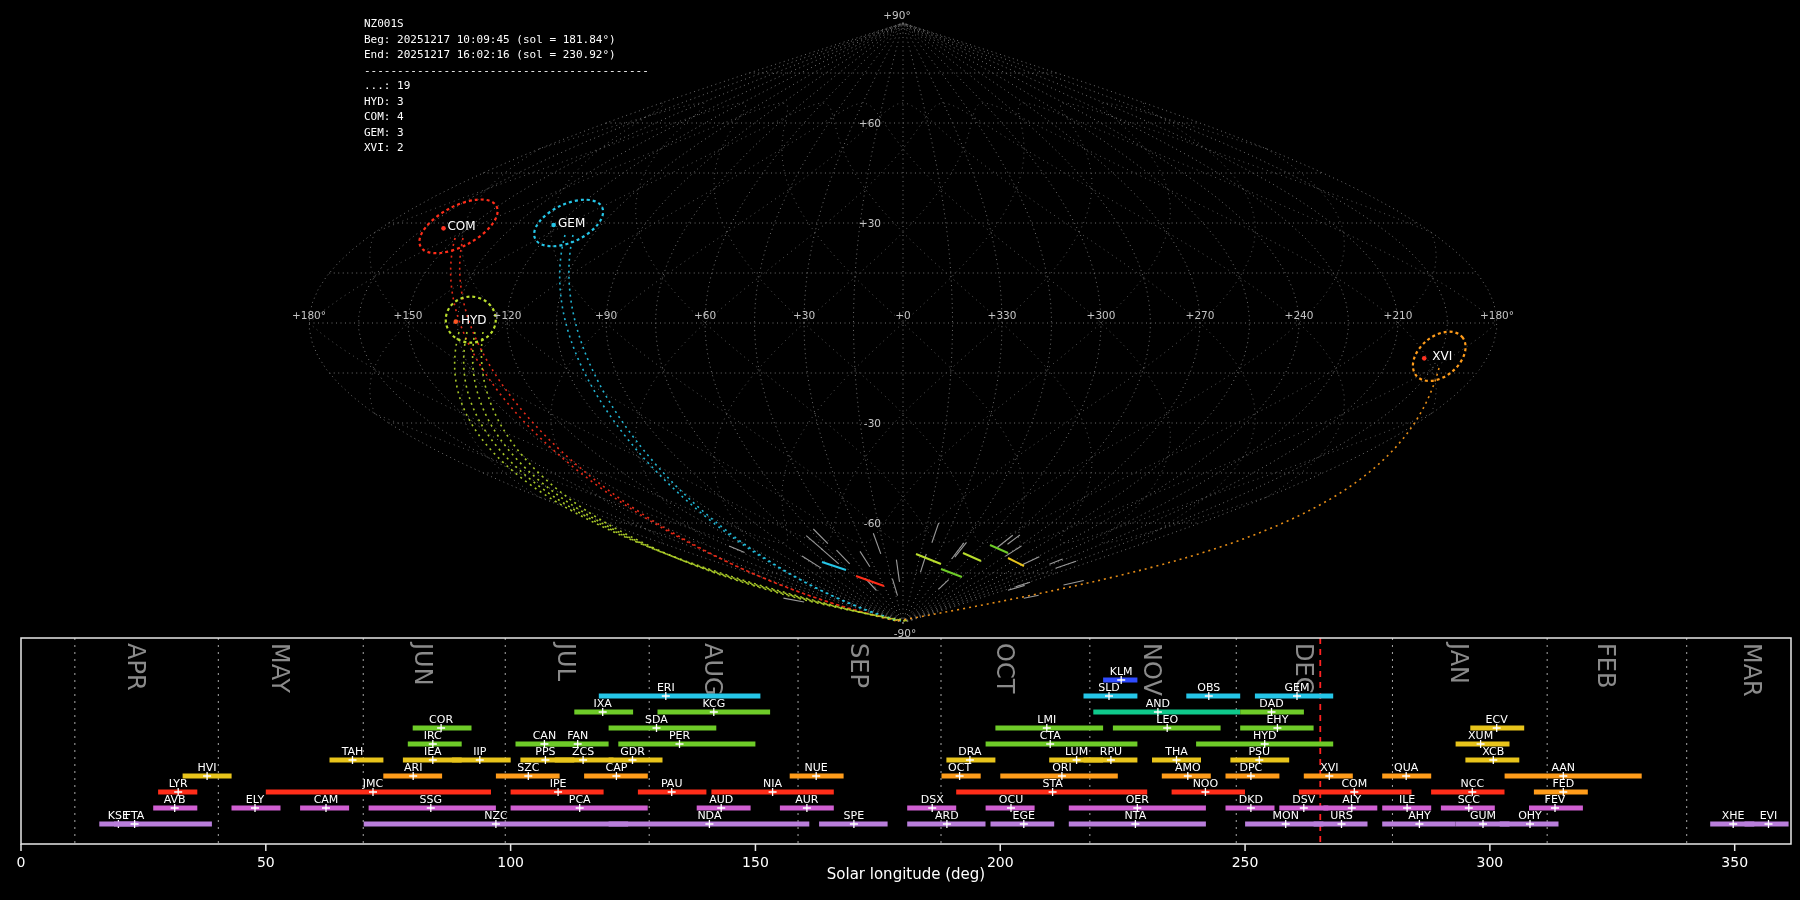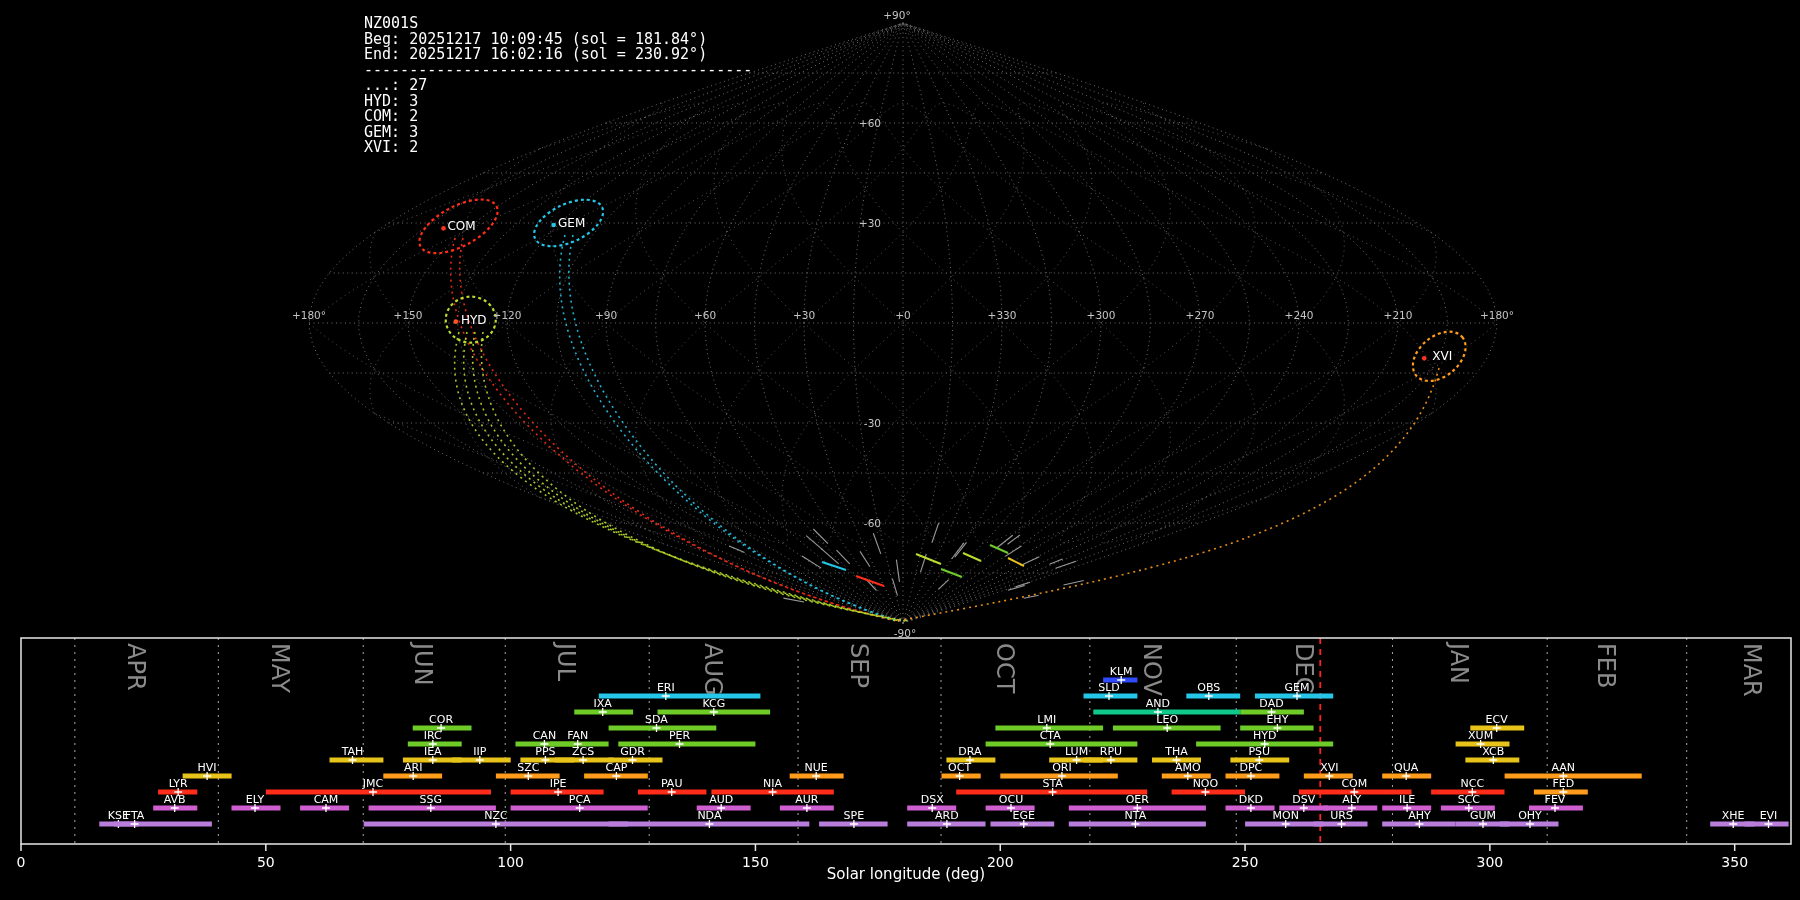--- a/index.html
+++ b/index.html
@@ -1,35 +1,35 @@
 <!DOCTYPE html>
 <html><head>
 <meta charset="utf-8">
 <style>
   html,body{margin:0;padding:0;background:#000;}
   #stage{position:relative;width:1800px;height:900px;background:#000;overflow:hidden;
          font-family:"DejaVu Sans",sans-serif;}
   #info{position:absolute;left:364px;top:16px;color:#fff;
-        font-family:"DejaVu Sans Mono",monospace;font-size:15px;line-height:15.5px;}
+        font-family:"DejaVu Sans Mono",monospace;font-size:11px;line-height:15.5px;}
   svg{position:absolute;left:0;top:0;}
   svg text{font-family:"DejaVu Sans",sans-serif;}
 </style>
 </head>
 <body>
 
 <div id="stage">
 
   <div id="info">
     <div>NZ001S</div>
     <div>Beg: 20251217 10:09:45 (sol = 181.84°)</div>
     <div>End: 20251217 16:02:16 (sol = 230.92°)</div>
     <div>-------------------------------------------</div>
-    <div>...: 27</div>
+    <div>...: 19</div>
     <div>HYD: 3</div>
-    <div>COM: 2</div>
+    <div>COM: 4</div>
     <div>GEM: 3</div>
     <div>XVI: 2</div>
   </div>
 
   <svg id="plot" width="1800" height="900" viewBox="0 0 1800 900">
     <g id="skymap">
       <g id="map-grid">
           <path d="M903.0,623.0L861.6,609.7L820.3,596.3L779.5,583.0L739.3,569.7L699.8,556.3L661.4,543.0L624.1,529.7L588.2,516.3L553.9,503.0L521.2,489.7L490.4,476.3L461.6,463.0L434.9,449.7L410.6,436.3L388.6,423.0L369.1,409.7L352.3,396.3L338.1,383.0L326.6,369.7L318.0,356.3L312.3,343.0L309.4,329.7L309.4,316.3L312.3,303.0L318.0,289.7L326.6,276.3L338.1,263.0L352.3,249.7L369.1,236.3L388.6,223.0L410.6,209.7L434.9,196.3L461.6,183.0L490.4,169.7L521.2,156.3L553.9,143.0L588.2,129.7L624.1,116.3L661.4,103.0L699.8,89.7L739.3,76.3L779.5,63.0L820.3,49.7L861.6,36.3L903.0,23.0" fill="none" stroke="#6e6e6e" stroke-width="1" stroke-dasharray="1 3.5"></path>
           <path d="M903.0,623.0L865.0,609.7L827.2,596.3L789.8,583.0L752.9,569.7L716.8,556.3L681.5,543.0L647.4,529.7L614.5,516.3L583.0,503.0L553.0,489.7L524.8,476.3L498.4,463.0L473.9,449.7L451.6,436.3L431.4,423.0L413.6,409.7L398.1,396.3L385.1,383.0L374.7,369.7L366.8,356.3L361.5,343.0L358.8,329.7L358.8,316.3L361.5,303.0L366.8,289.7L374.7,276.3L385.1,263.0L398.1,249.7L413.6,236.3L431.4,223.0L451.6,209.7L473.9,196.3L498.4,183.0L524.8,169.7L553.0,156.3L583.0,143.0L614.5,129.7L647.4,116.3L681.5,103.0L716.8,89.7L752.9,76.3L789.8,63.0L827.2,49.7L865.0,36.3L903.0,23.0" fill="none" stroke="#6e6e6e" stroke-width="1" stroke-dasharray="1 3.5"></path>
           <path d="M903.0,623.0L868.5,609.7L834.1,596.3L800.1,583.0L766.6,569.7L733.7,556.3L701.7,543.0L670.6,529.7L640.7,516.3L612.0,503.0L584.8,489.7L559.1,476.3L535.1,463.0L512.9,449.7L492.6,436.3L474.3,423.0L458.1,409.7L444.0,396.3L432.2,383.0L422.7,369.7L415.5,356.3L410.7,343.0L408.3,329.7L408.3,316.3L410.7,303.0L415.5,289.7L422.7,276.3L432.2,263.0L444.0,249.7L458.1,236.3L474.3,223.0L492.6,209.7L512.9,196.3L535.1,183.0L559.1,169.7L584.8,156.3L612.0,143.0L640.7,129.7L670.6,116.3L701.7,103.0L733.7,89.7L766.6,76.3L800.1,63.0L834.1,49.7L868.5,36.3L903.0,23.0" fill="none" stroke="#6e6e6e" stroke-width="1" stroke-dasharray="1 3.5"></path>

